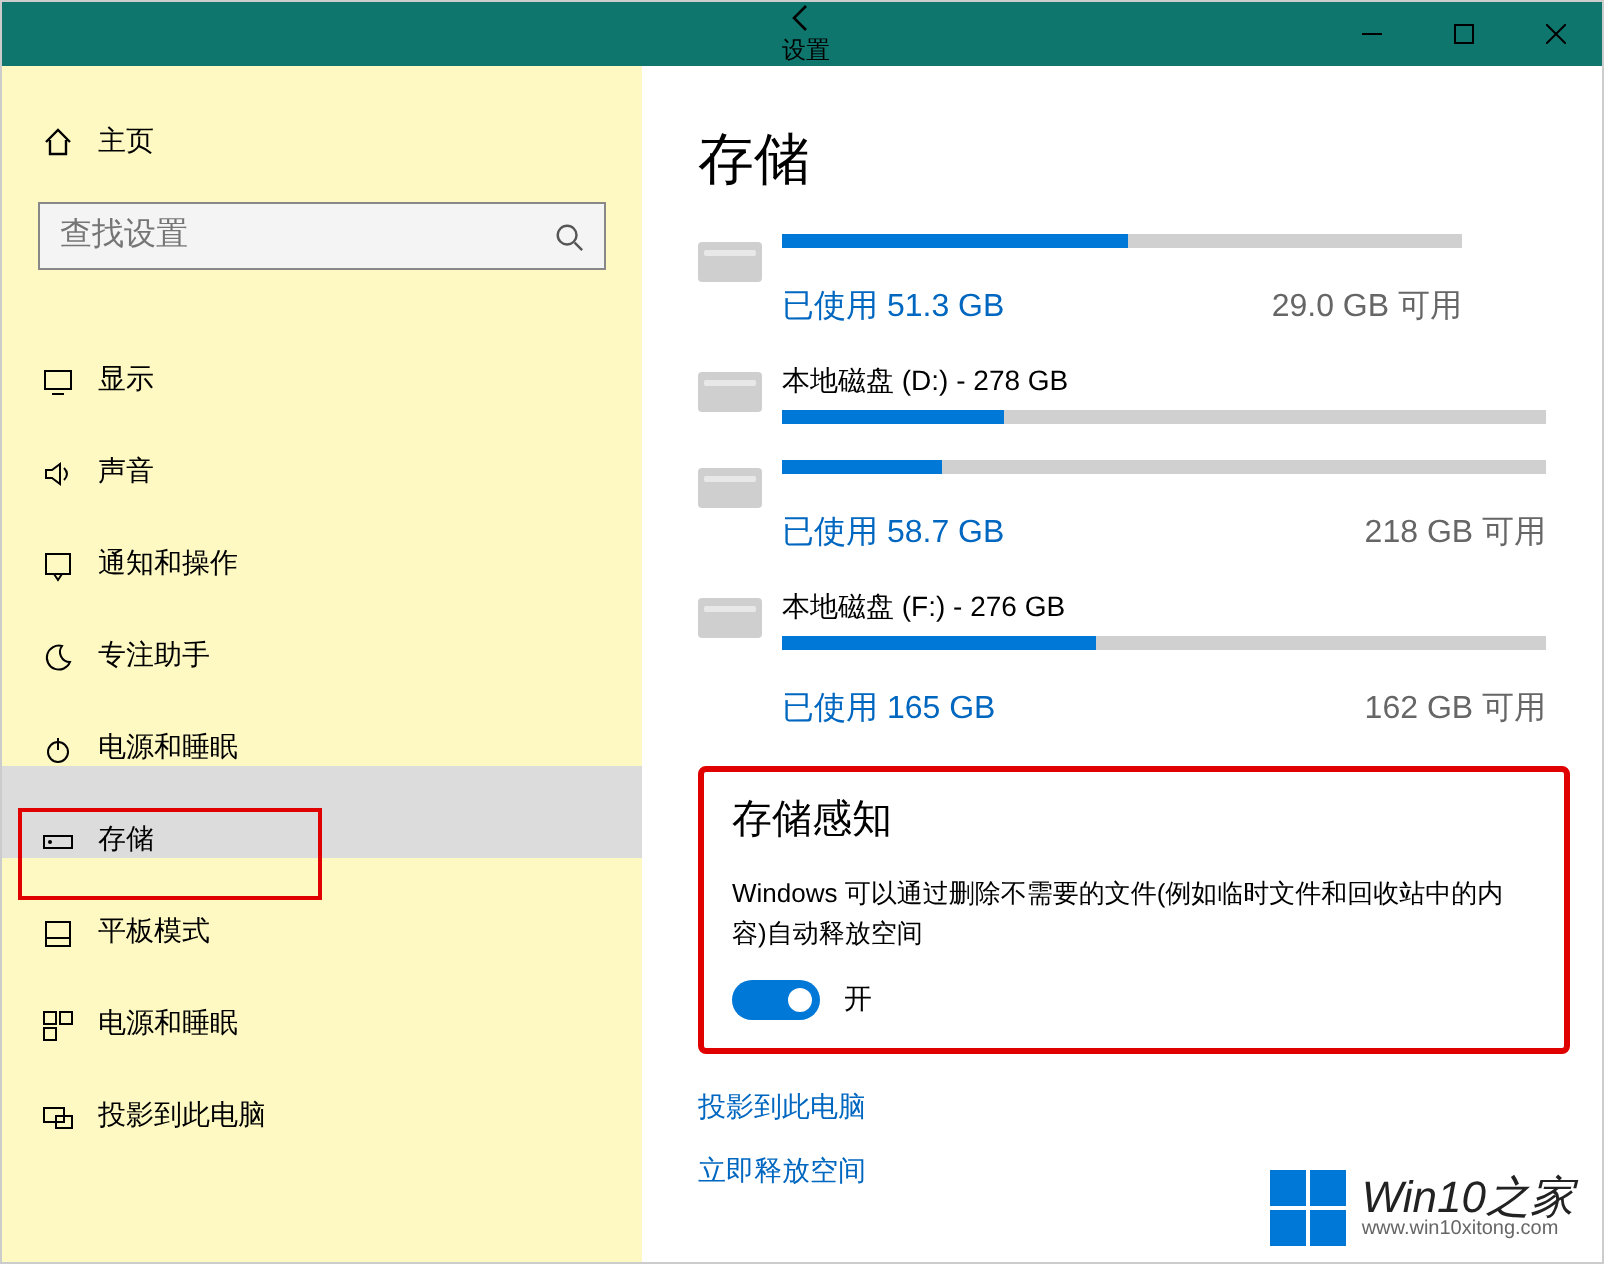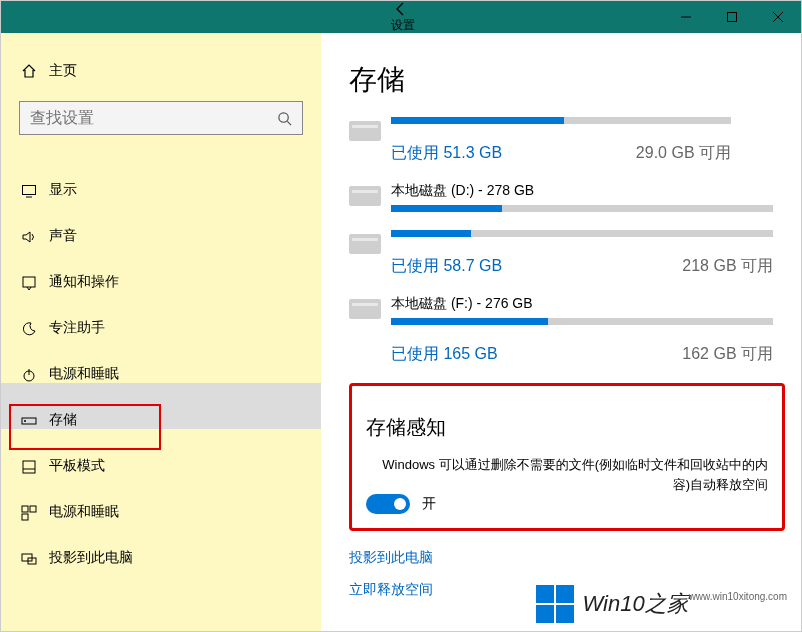--- a/index.html
+++ b/index.html
@@ -28,33 +28,33 @@
   .drive-row { display: flex; align-items: flex-start; }
   .drive-icon { width: 32px; height: 20px; background: #cfcfcf; border-radius: 2px; margin-right: 10px; position: relative; margin-top: 4px; }
   .drive-icon::after { content: ""; position: absolute; top: 4px; left: 3px; right: 3px; height: 3px; background: #e8e8e8; border-radius: 1px; }
   .drive-body { flex: 1; }
   .drive-title { font-size: 14px; color: #000; margin-bottom: 5px; }
   .bar { height: 7px; background: #d0d0d0; position: relative; }
   .bar-fill { position: absolute; top: 0; left: 0; height: 100%; background: #0078d7; }
   .drive-labels { display: flex; justify-content: space-between; font-size: 16px; margin-top: 19px; }
   .used { color: #0067c0; }
   .free { color: #666; }
-  .section-box { border: 3px solid #e00000; border-radius: 4px; padding: 28px 14px 14px 14px; margin-top: 8px; }
+  .section-box { border: 3px solid #e00000; border-radius: 4px; padding: 10px 14px 14px 14px; margin-top: 8px; }
   .section-h { font-size: 20px; font-weight: 400; margin-bottom: 14px; }
-  .section-desc { font-size: 13px; color: #000; line-height: 1.5; max-width: 430px; text-align: right; }
+  .section-desc { font-size: 13px; color: #000; line-height: 1.5; margin-bottom: 14px; max-width: 430px; }
   .toggle-row { display: flex; align-items: center; }
   .toggle { width: 44px; height: 20px; border-radius: 10px; background: #0078d7; position: relative; }
   .toggle .knob { width: 12px; height: 12px; border-radius: 50%; background: #fff; position: absolute; right: 4px; top: 4px; }
   .toggle-label { margin-left: 12px; font-size: 14px; color: #000; }
   .links { margin-top: 18px; }
   .link { color: #0067c0; font-size: 14px; margin-top: 14px; }
   .watermark { position: absolute; right: 14px; bottom: 8px; display: flex; align-items: center; }
   .wlogo { display: grid; grid-template-columns: 18px 18px; grid-template-rows: 18px 18px; gap: 2px; margin-right: 8px; }
   .wlogo div { background: #0078d7; }
-  .wtext { display: flex; align-items: flex-start; line-height:1.05; }
+  .wtext { display: flex; flex-direction: column; align-items: flex-start; line-height:1.05; }
   .wtext .big { font-size: 22px; font-weight: bold; color: #0078d7; font-style: italic; }
   .wtext .big span { color: #222; font-weight: 400; }
   .wtext .small { font-size: 10px; color: #666; }
   svg { display: block; }
 </style>
 </head>
 <body>
 
 <div class="window">
   <div class="titlebar">

